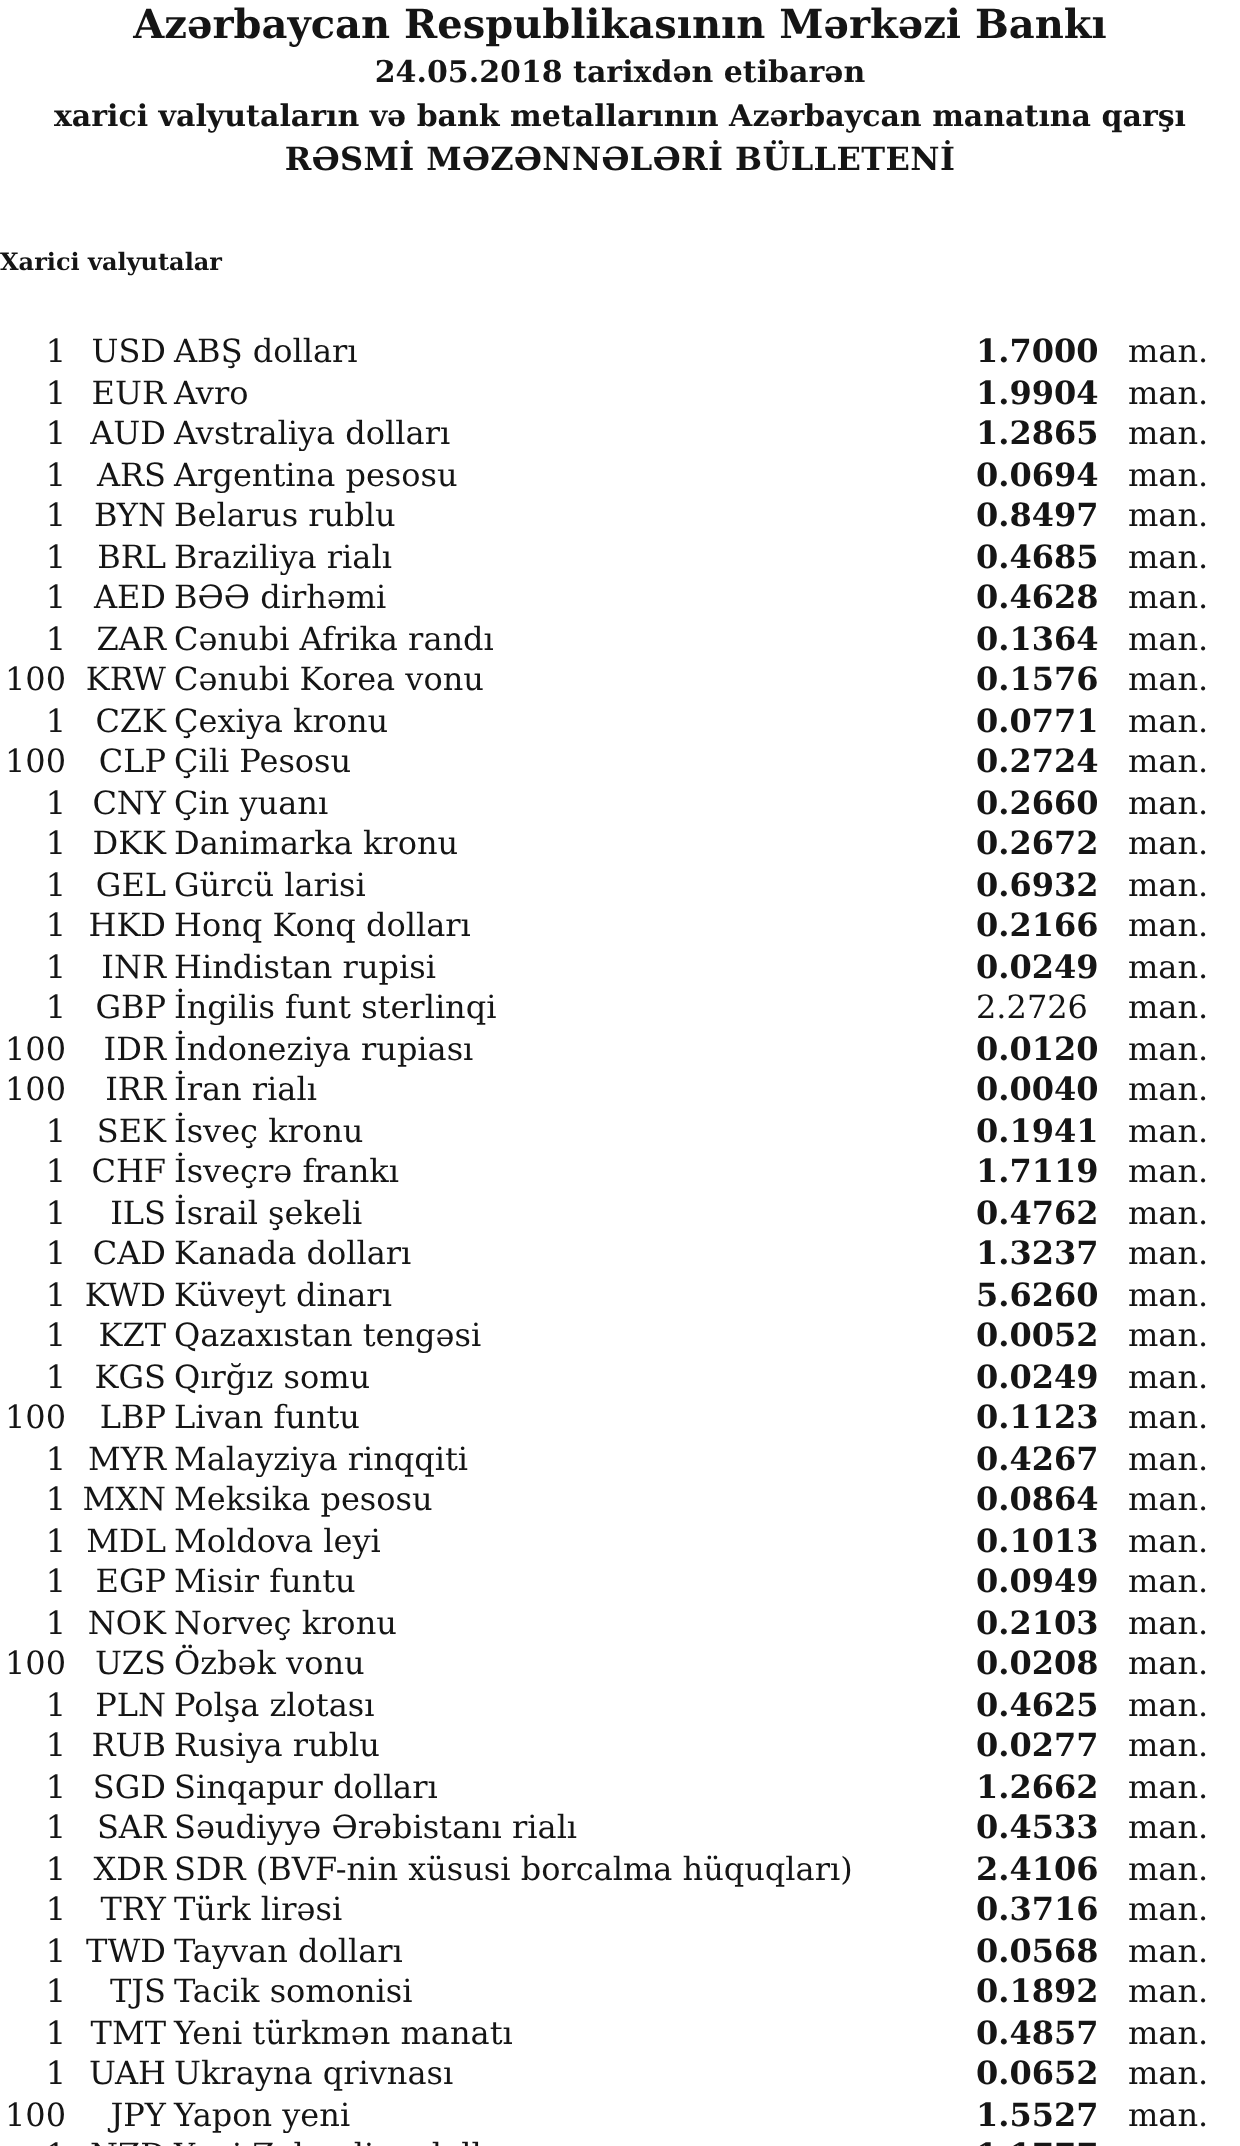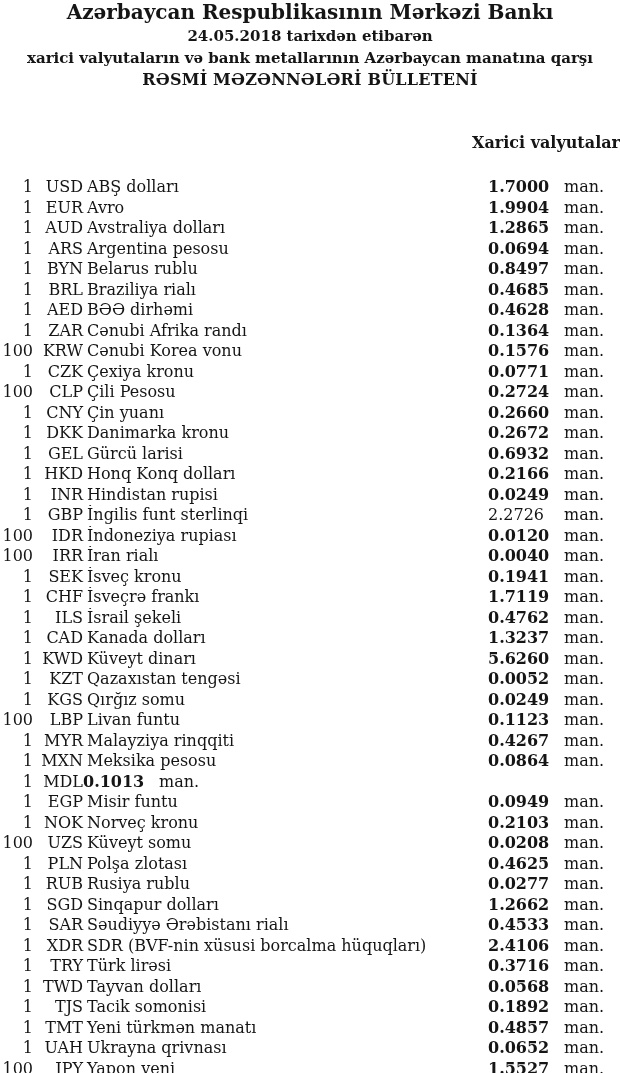--- a/index.html
+++ b/index.html
@@ -27,23 +27,23 @@
     font-weight: bold;
     line-height: 22px;
   }
   .bulletin {
     font-size: 16px;
     font-weight: bold;
     line-height: 22px;
     letter-spacing: 0.2px;
   }
   .section-title {
-    margin-top: 42px;
-    text-align: right;
-    font-size: 16px;
+    margin-top: 31px;
+    text-align: left;
+    font-size: 12px;
     font-weight: bold;
     line-height: 19px;
   }
 
   .rates { margin-top: 4px; }
   .row {
     display: flex;
     align-items: baseline;
     height: 20.5px;
     font-size: 16px;
@@ -305,20 +305,21 @@
     <span class="qty">1</span>
     <span class="code">MXN</span>
     <span class="name">Meksika pesosu</span>
     <span class="rate">0.0864</span>
     <span class="man">man.</span>
   </div>
 
   <div class="row">
     <span class="qty">1</span>
     <span class="code">MDL</span>
+    <span class="name">Moldova leyi</span>
     <span class="rate">0.1013</span>
     <span class="man">man.</span>
   </div>
 
   <div class="row">
     <span class="qty">1</span>
     <span class="code">EGP</span>
     <span class="name">Misir funtu</span>
     <span class="rate">0.0949</span>
     <span class="man">man.</span>
@@ -328,21 +329,21 @@
     <span class="qty">1</span>
     <span class="code">NOK</span>
     <span class="name">Norveç kronu</span>
     <span class="rate">0.2103</span>
     <span class="man">man.</span>
   </div>
 
   <div class="row">
     <span class="qty">100</span>
     <span class="code">UZS</span>
-    <span class="name">Küveyt somu</span>
+    <span class="name">Özbək vonu</span>
     <span class="rate">0.0208</span>
     <span class="man">man.</span>
   </div>
 
   <div class="row">
     <span class="qty">1</span>
     <span class="code">PLN</span>
     <span class="name">Polşa zlotası</span>
     <span class="rate">0.4625</span>
     <span class="man">man.</span>

